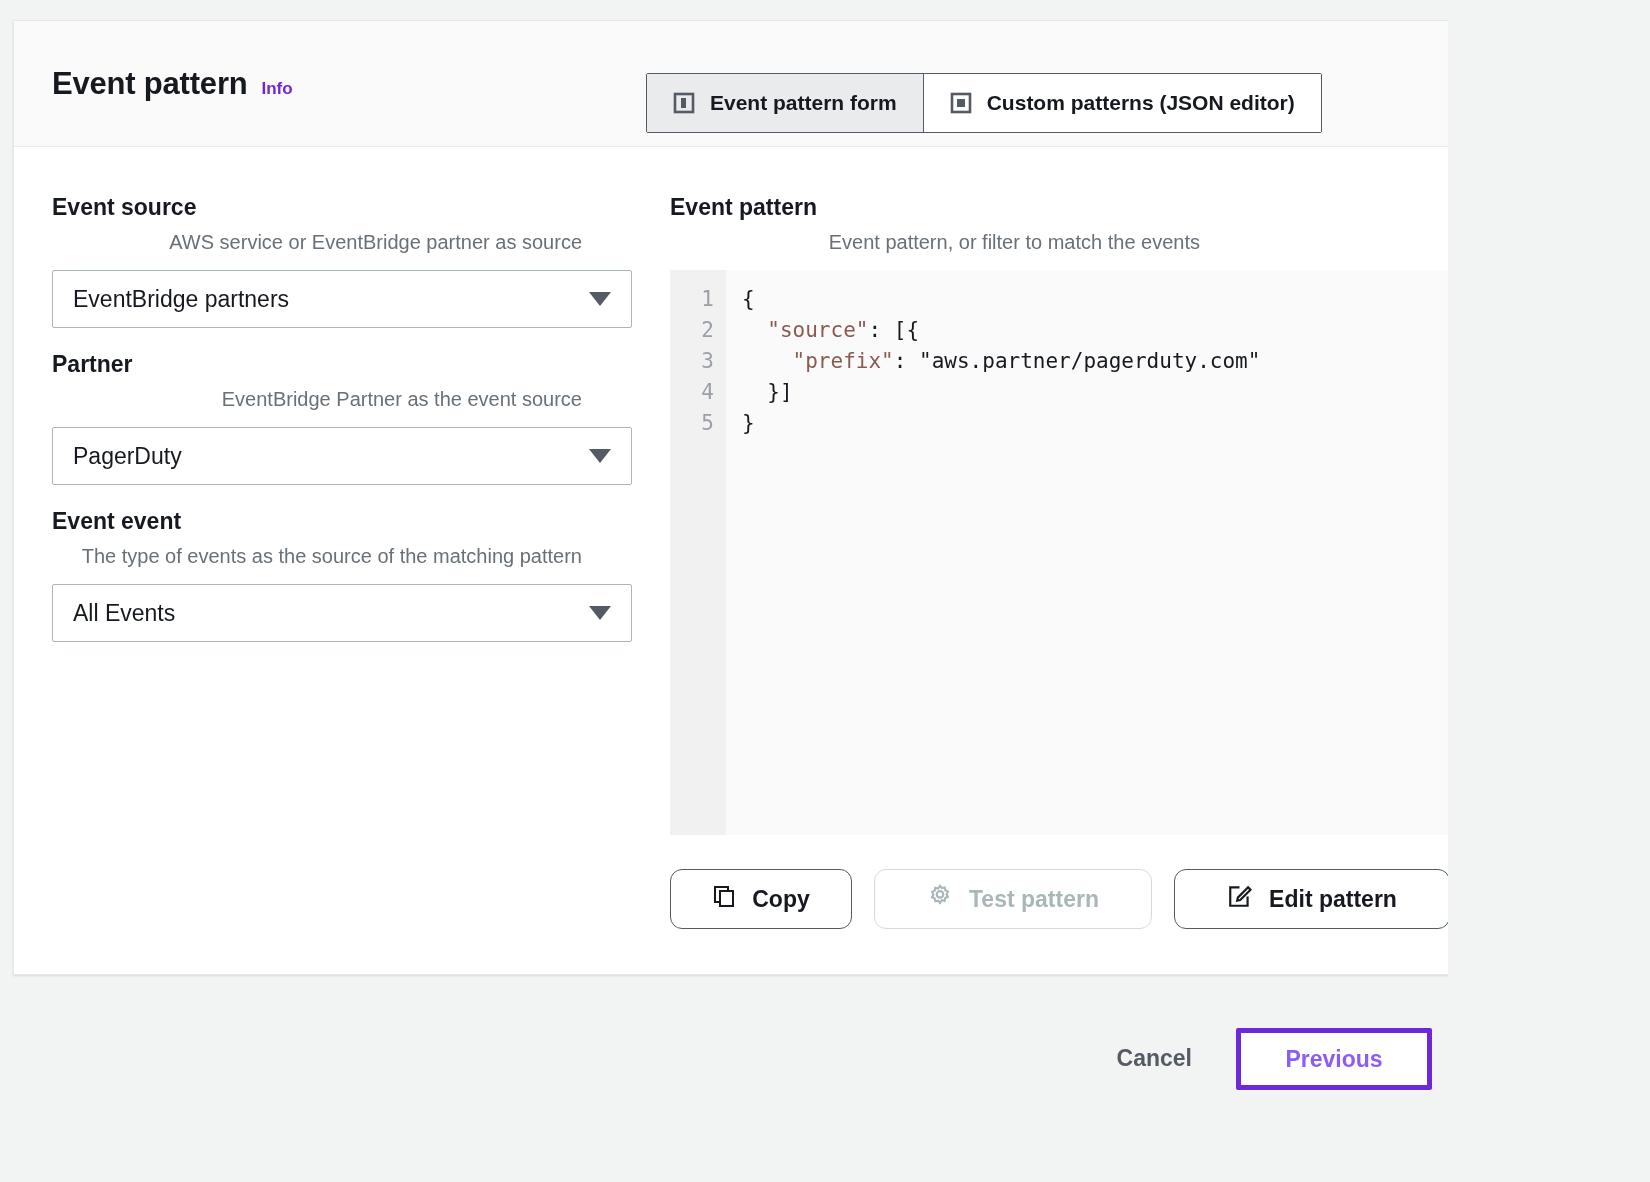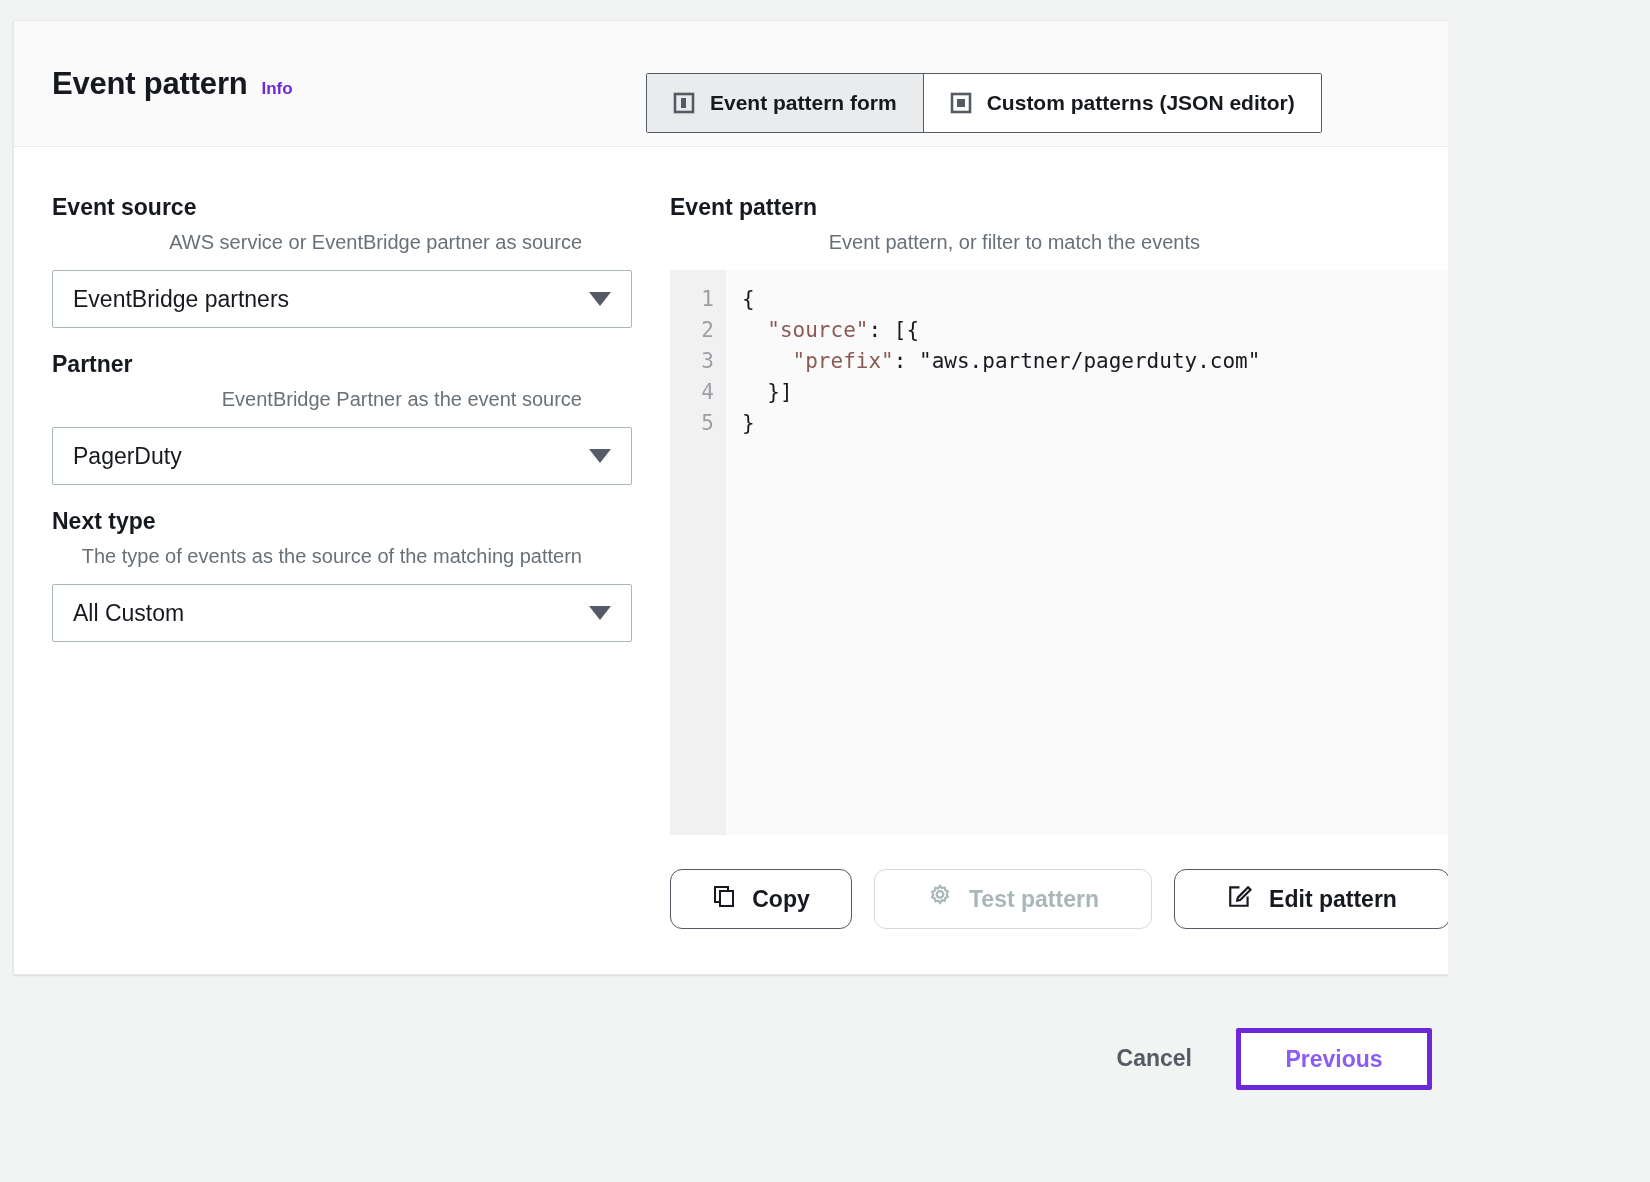--- a/index.html
+++ b/index.html
@@ -292,24 +292,24 @@
         <div class="field-block">
           <div class="field-label">Partner</div>
           <div class="field-desc">EventBridge Partner as the event source</div>
           <div class="select">
             <span>PagerDuty</span>
             <span class="caret"></span>
           </div>
         </div>
 
         <div class="field-block">
-          <div class="field-label">Next type</div>
+          <div class="field-label">Event event</div>
           <div class="field-desc">The type of events as the source of the matching pattern</div>
           <div class="select">
-            <span>All Custom</span>
+            <span>All Events</span>
             <span class="caret"></span>
           </div>
         </div>
 
       </div>
 
       <div class="col-right">
         <div class="field-label">Event pattern</div>
         <div class="field-desc">Event pattern, or filter to match the events</div>
 

